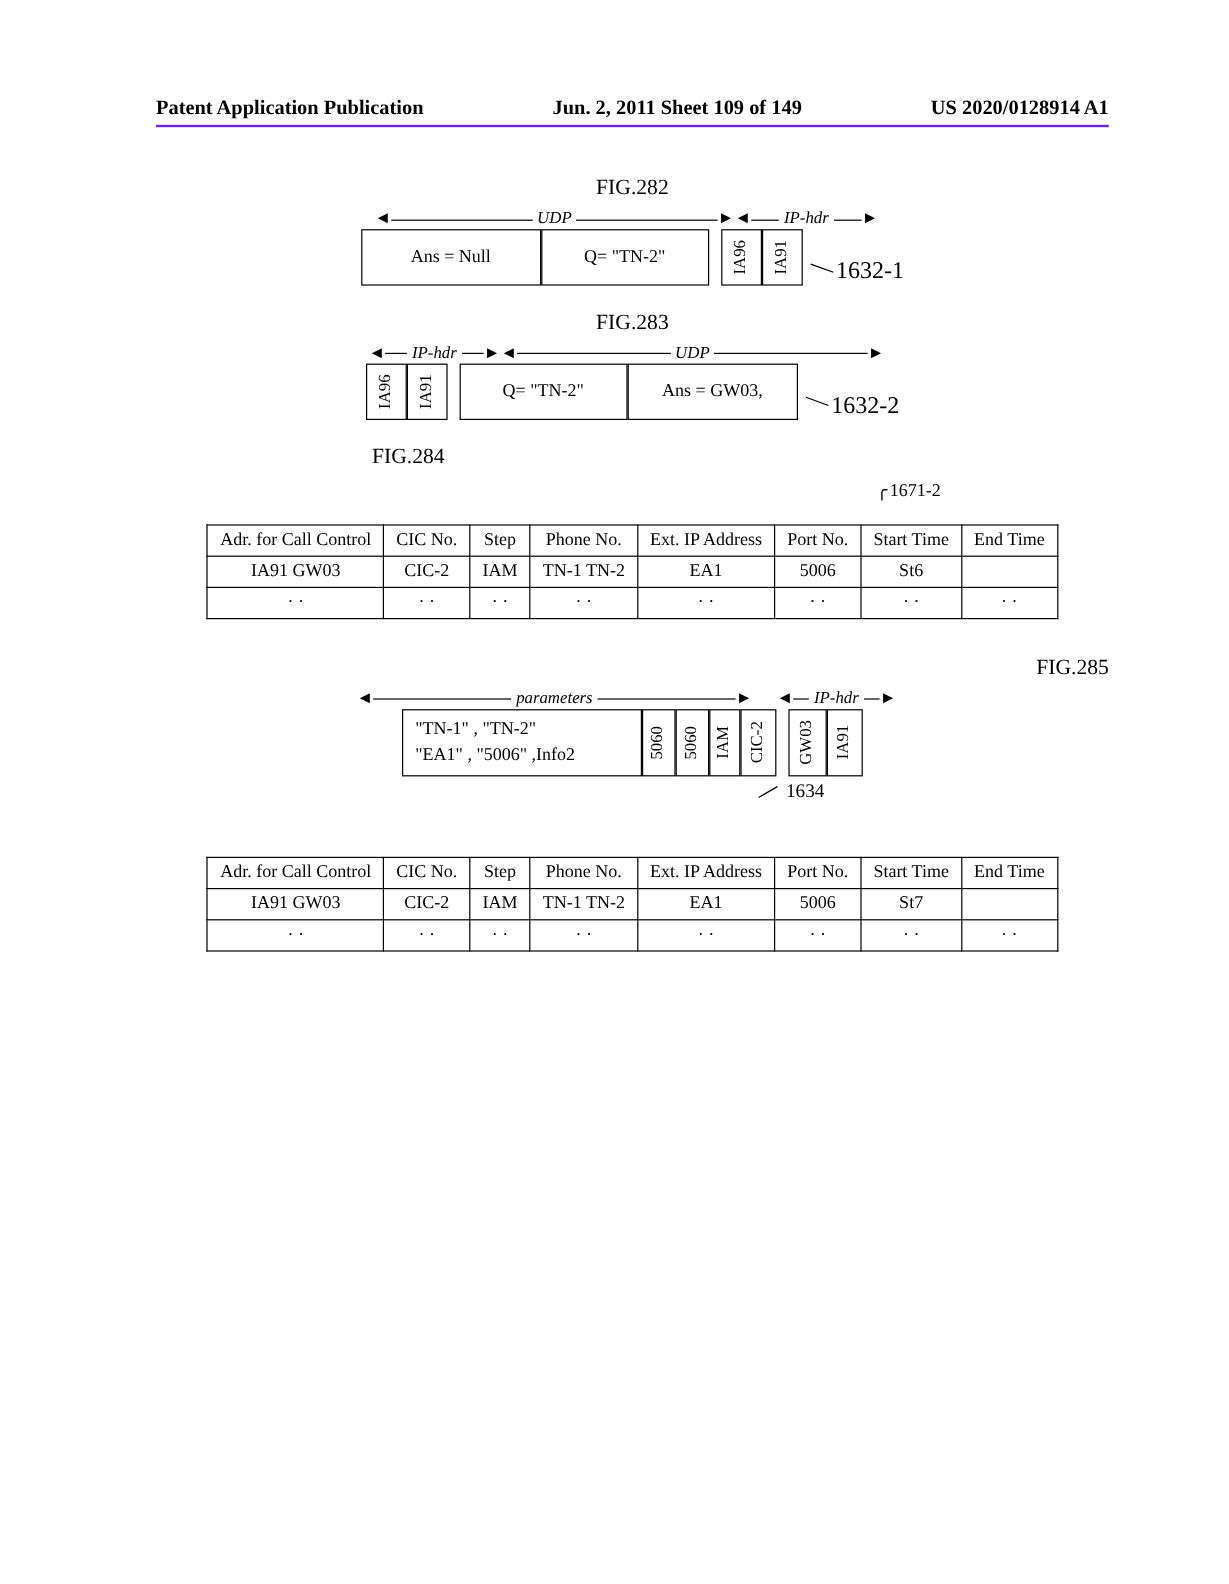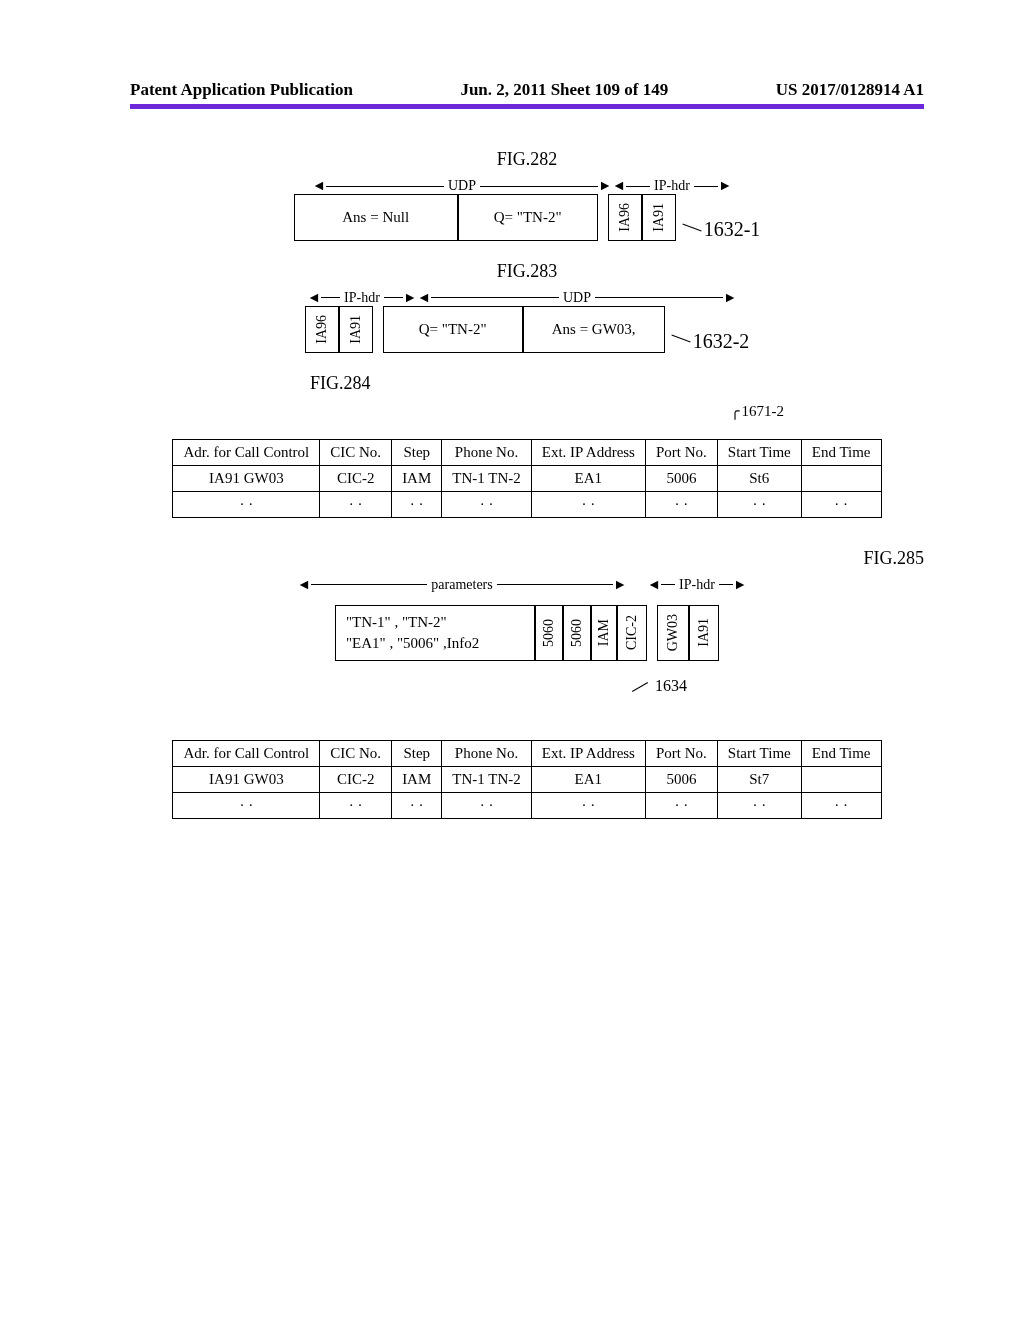--- a/index.html
+++ b/index.html
@@ -14,39 +14,39 @@
     font-size: 16px;
   }
   .page {
     padding: 80px 100px 40px 130px;
   }
   .header {
     display: flex;
     justify-content: space-between;
     font-weight: bold;
     font-size: 17px;
-    border-bottom: 5px solid #6d28d9;
+    border-bottom: 2px solid #6d28d9;
     padding-bottom: 4px;
     margin-bottom: 40px;
     text-align: right;
   }
   .fig-title {
     text-align: center;
     font-size: 18px;
     margin: 10px 0 8px 0;
   }
   
   .packet-wrap {
     display:flex;
     justify-content:center;
     margin-bottom:20px;
   }
   .packet-col { display:flex; flex-direction:column; align-items:center; }
   .span-labels { display:flex; width:100%; font-size:14px; align-items:flex-end; }
-  .span-seg { display:flex; flex-direction:column; align-items:center; }
+  .span-seg { display:flex; flex-direction:column; align-items:center;font-style:italic; }
   .arrow-line { display:flex; align-items:center; width:100%; }
   .arrow-line .lbl { padding:0 4px; white-space:nowrap; }
   .arrow-left::before { content:"◄"; }
   .arrow-right::after { content:"►"; }
   .hline { border-top:1px solid #000; flex:1; height:0; }
   .packet-row { display:flex; align-items:stretch; }
   .pcell {
     border:1.5px solid #000;
     padding:6px 10px;
     font-size:15px;
@@ -99,36 +99,36 @@
     margin-right:140px;
     margin-bottom:-2px;
   }
   .tbl-ref span::before{
     content:"╭";
     margin-right:2px;
   }
   .fig284-wrap, .fig286-wrap { margin-top:10px;font-family:Liberation Serif, serif;}
   
   .fig285-body { display:flex; justify-content:center; margin-bottom:30px;}
-  .fig285-col { display:flex; flex-direction:column; align-items:center;gap:12px;}
+  .fig285-col { display:flex; flex-direction:column; align-items:center;}
   .params-text{ font-size:15px; line-height:1.4; text-align:left;}
   .fig-left-title{
     font-size:18px;
     margin: 20px 0 6px 40px;
   }
 </style>
 </head>
 <body>
 
 <div class="page">
 
   <div class="header">
     <span>Patent Application Publication</span>
     <span>Jun. 2, 2011  Sheet 109 of 149</span>
-    <span>US 2017/0128914 A1</span>
+    <span>US 2020/0128914 A1</span>
   </div>
 
   <div class="fig-title">FIG.282</div>
   <div class="packet-wrap">
     <div class="packet-col">
       <div class="span-labels" style="width:430px;">
         <div class="span-seg" style="flex:0 0 300px;">
           <div class="arrow-line">
               <span class="arrow-left"></span>
               <div class="hline"></div>
@@ -141,21 +141,21 @@
           <div class="arrow-line">
               <span class="arrow-left"></span>
               <div class="hline"></div>
               <span class="lbl">IP-hdr</span>
               <div class="hline"></div>
               <span class="arrow-right"></span>
             </div>
         </div>
       </div>
       <div class="packet-row">
-        <div class="pcell" style="width:164px;">Ans = Null</div>
+        <div class="pcell" style="width:150px;">Ans = Null</div>
         <div class="pcell" style="width:140px;">Q= "TN-2"</div>
         <div class="gap"></div>
         <div class="pcell" style="width:34px;">
             <span class="vtext">IA96</span>
           </div>
         <div class="pcell" style="width:34px;">
             <span class="vtext">IA91</span>
           </div>
         <div class="ref-label">1632-1</div>
       </div>

